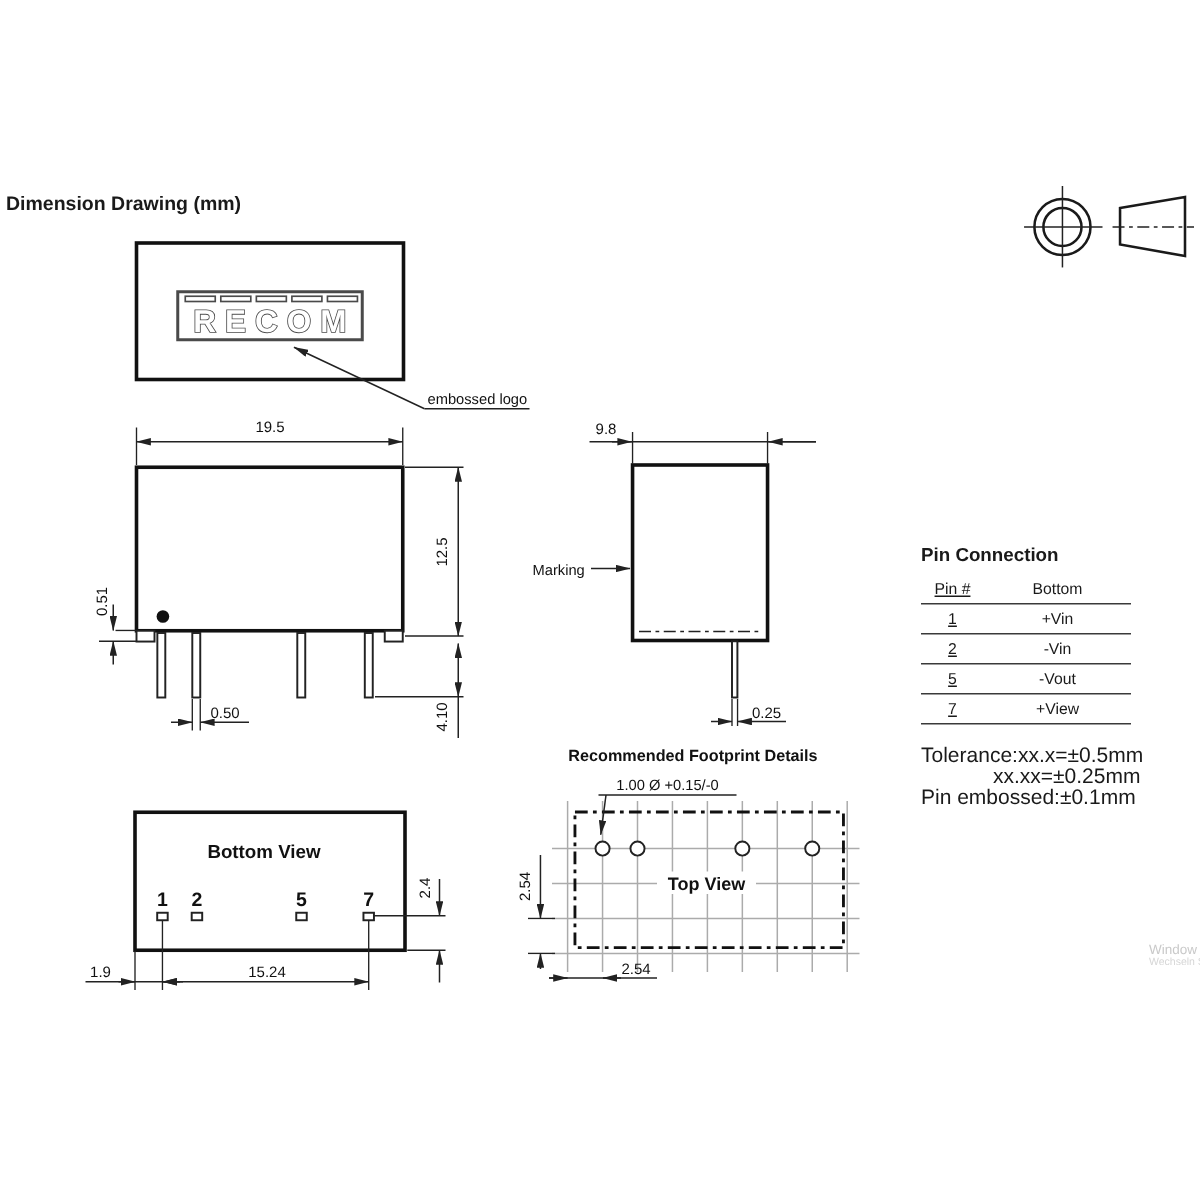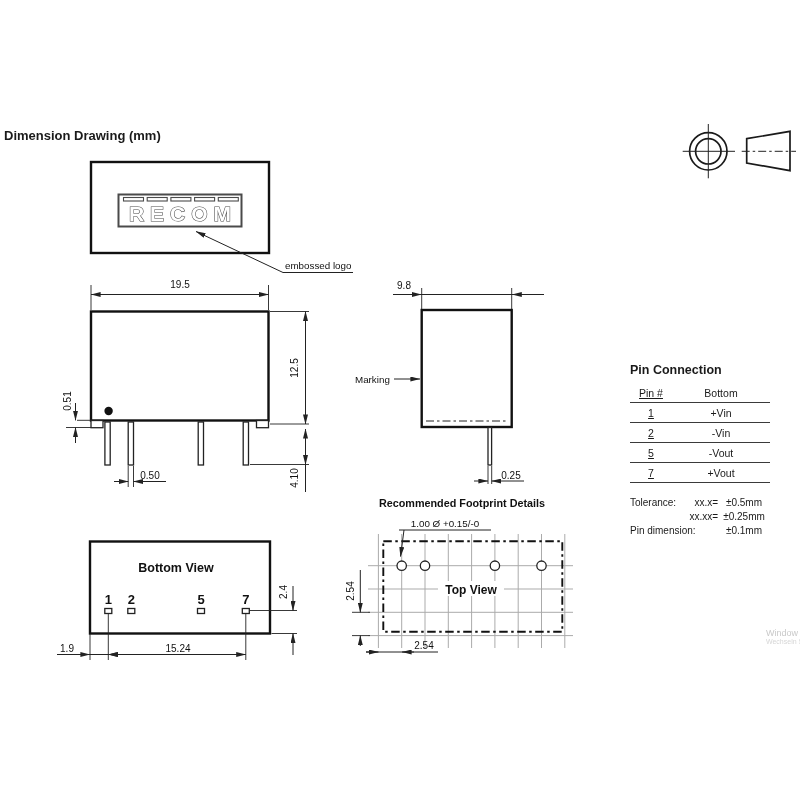--- a/index.html
+++ b/index.html
@@ -18,27 +18,27 @@
   
   .o{stroke:#111;stroke-width:2.4;fill:#fff;}          
   .t{stroke:#222;stroke-width:1.3;fill:#fff;}          
   .d{stroke:#222;stroke-width:1;fill:none;}            
   .e{stroke:#222;stroke-width:0.9;fill:none;}          
   .g{stroke:#ababab;stroke-width:1;}                   
   .cl{stroke:#222;stroke-width:1;fill:none;}           
   .sym{stroke:#1a1a1a;stroke-width:1.7;fill:#fff;}     
   .logoline{stroke:#4a4a4a;fill:#fff;}
   
-  .pin-block{left:630px;top:363px;width:140px;}
+  .pin-block{left:614px;top:363px;width:140px;}
   .pin-title{font-size:12.5px;font-weight:bold;margin-bottom:6px;}
   .trow{display:flex;height:19px;align-items:center;border-bottom:1px solid #3a3a3a;font-size:10.5px;}
   .c1{width:42px;text-align:center;text-decoration:underline;}
   .c2{flex:1;text-align:center;}
   .tol{margin-top:13px;}
-  .tolrow{display:flex;font-size:10px;line-height:14px;}
+  .tolrow{display:flex;font-size:14px;line-height:14px;}
   .tl{white-space:nowrap;}
   .tk{margin-left:auto;}
   .tv{width:52px;text-align:center;}
   
   .wm{left:766px;top:628px;white-space:nowrap;}
   .wm1{font-size:9px;color:#c9c9c9;}
   .wm2{font-size:7px;color:#d6d6d6;}
 </style>
 </head>
 <body>
@@ -235,36 +235,36 @@
       <div class="trow">
         <span class="c1">2</span>
         <span class="c2">-Vin</span>
       </div>
       <div class="trow">
         <span class="c1">5</span>
         <span class="c2">-Vout</span>
       </div>
       <div class="trow">
         <span class="c1">7</span>
-        <span class="c2">+Vout</span>
+        <span class="c2">+View</span>
       </div>
     </div>
     <div class="tol">
       <div class="tolrow">
         <span class="tl">Tolerance:</span>
         <span class="tk">xx.x=</span>
         <span class="tv">±0.5mm</span>
       </div>
       <div class="tolrow">
         <span class="tl"></span>
         <span class="tk">xx.xx=</span>
         <span class="tv">±0.25mm</span>
       </div>
       <div class="tolrow">
-        <span class="tl">Pin dimension:</span>
+        <span class="tl">Pin embossed:</span>
         <span class="tv" style="margin-left:auto">±0.1mm</span>
       </div>
     </div>
   </div>
 
   <div class="abs wm">
     <div class="wm1">Window</div>
     <div class="wm2">Wechseln S</div>
   </div>
 

